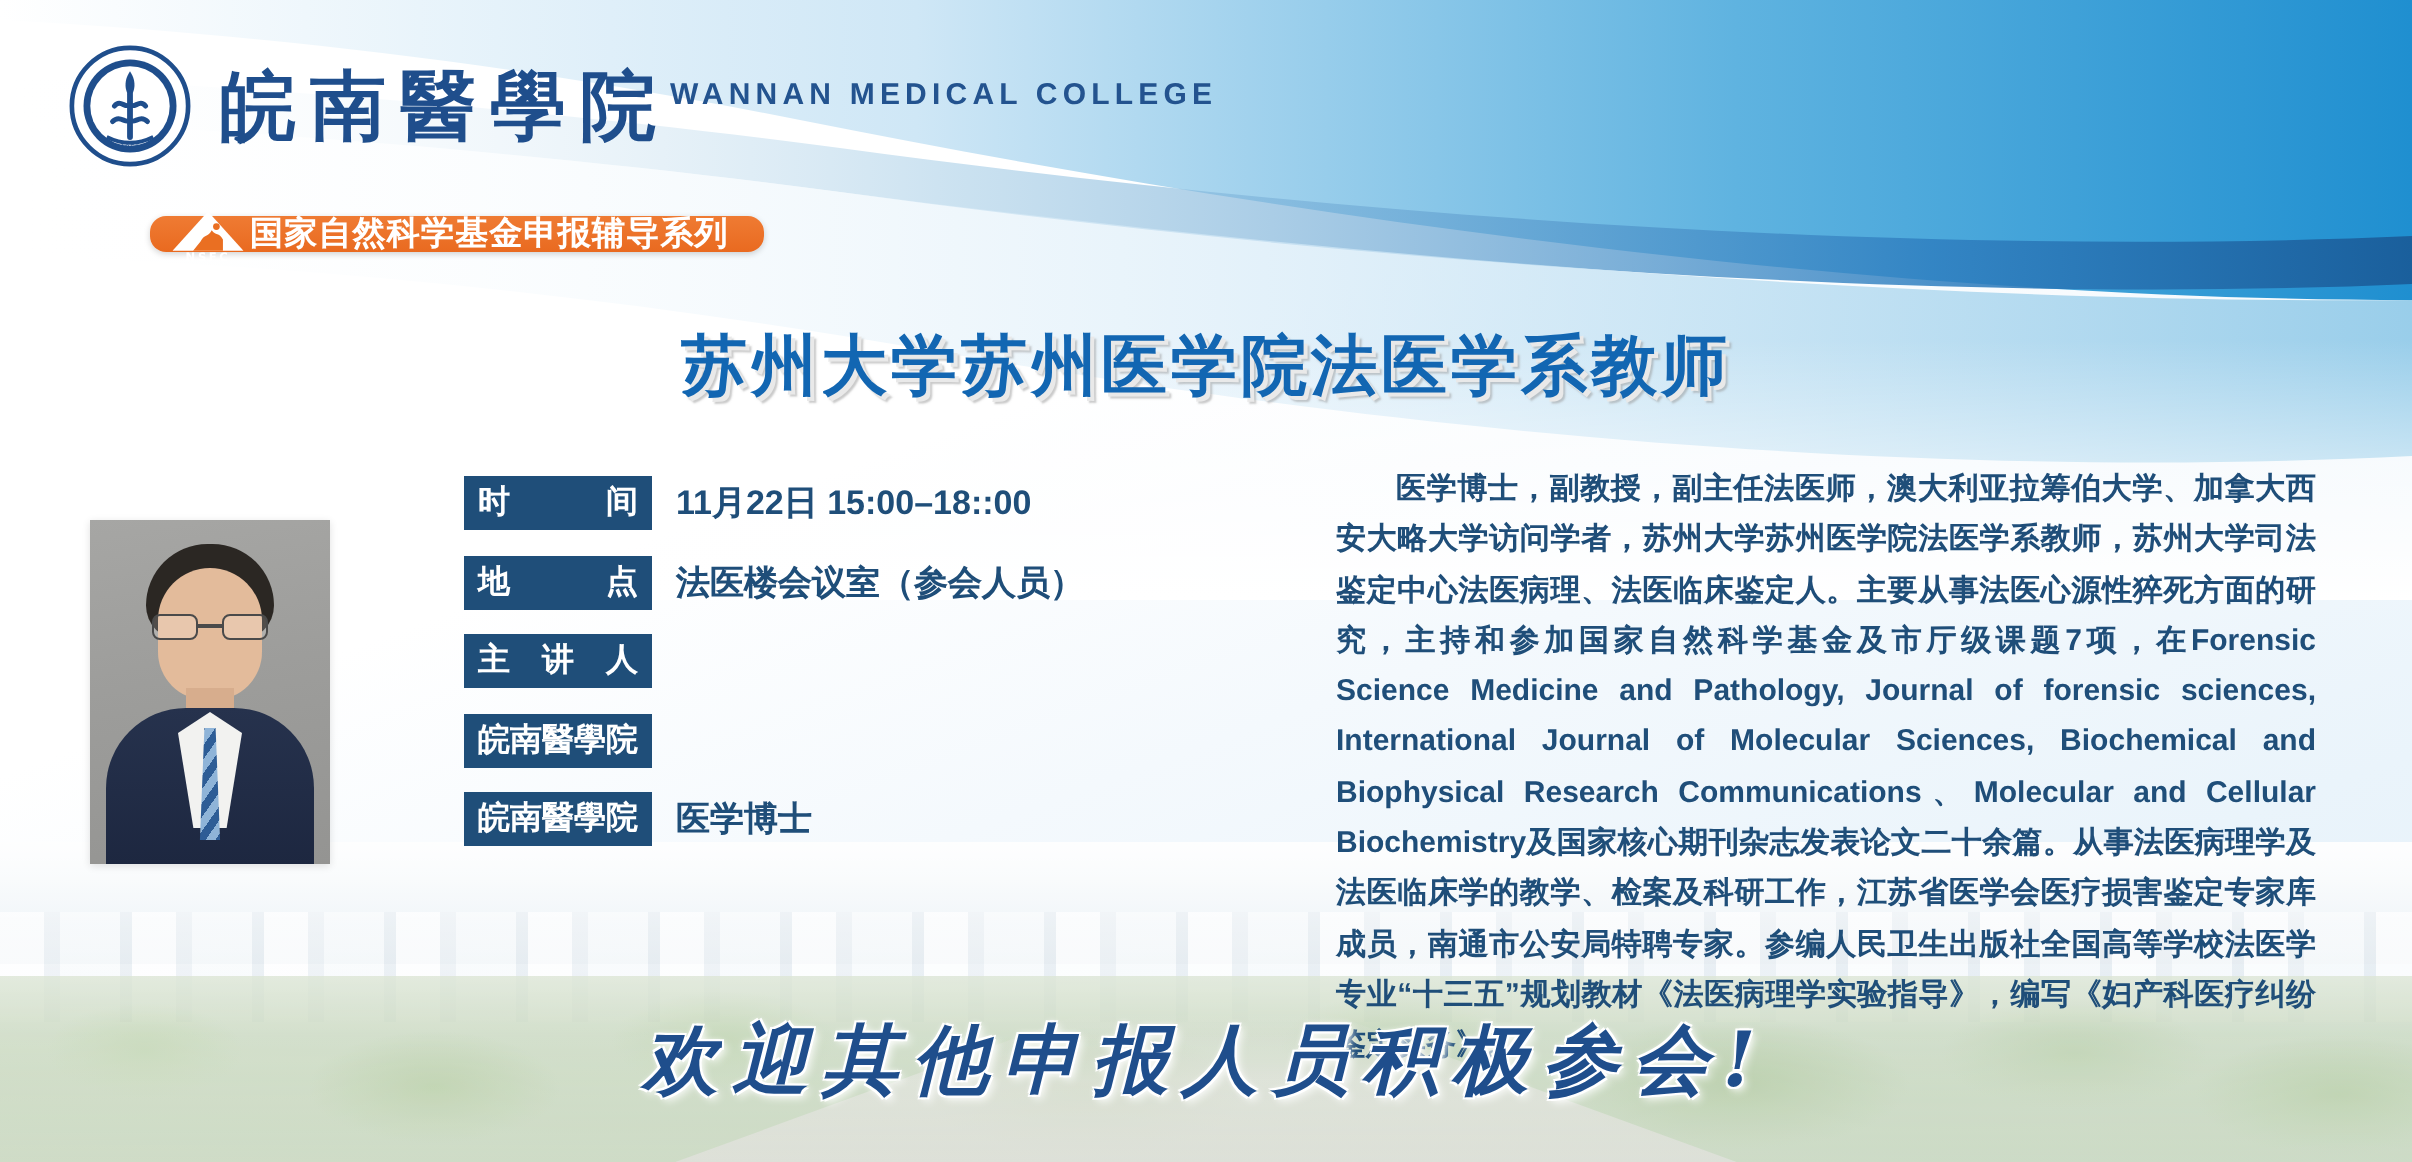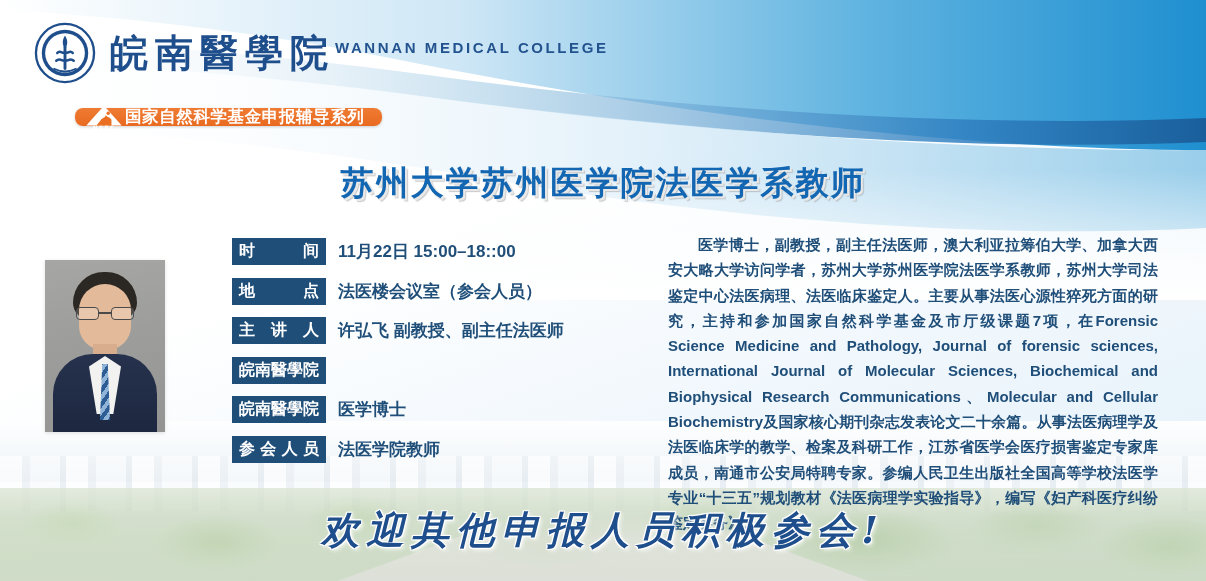--- a/index.html
+++ b/index.html
@@ -258,38 +258,31 @@
     <div class="info-row">
       <div class="info-label">
           <span>地点</span>
         </div>
       <div class="info-value">法医楼会议室（参会人员）</div>
     </div>
     <div class="info-row">
       <div class="info-label">
           <span>主讲人</span>
         </div>
-      <div class="info-value">许弘飞 副教授、副主任法医师</div>
     </div>
     <div class="info-row">
       <div class="info-label">
           <span>皖南醫學院</span>
         </div>
     </div>
     <div class="info-row">
       <div class="info-label">
           <span>皖南醫學院</span>
         </div>
       <div class="info-value">医学博士</div>
     </div>
-    <div class="info-row">
-      <div class="info-label">
-          <span>参会人员</span>
-        </div>
-      <div class="info-value">法医学院教师</div>
-    </div>
   </div>
 
   <div class="bio">医学博士，副教授，副主任法医师，澳大利亚拉筹伯大学、加拿大西安大略大学访问学者，苏州大学苏州医学院法医学系教师，苏州大学司法鉴定中心法医病理、法医临床鉴定人。主要从事法医心源性猝死方面的研究，主持和参加国家自然科学基金及市厅级课题7项，在Forensic Science Medicine and Pathology, Journal of forensic sciences, International Journal of Molecular Sciences, Biochemical and Biophysical Research Communications、Molecular and Cellular Biochemistry及国家核心期刊杂志发表论文二十余篇。从事法医病理学及法医临床学的教学、检案及科研工作，江苏省医学会医疗损害鉴定专家库成员，南通市公安局特聘专家。参编人民卫生出版社全国高等学校法医学专业“十三五”规划教材《法医病理学实验指导》，编写《妇产科医疗纠纷鉴定实务》。</div>
 
   <div class="welcome">欢迎其他申报人员积极参会!</div>
 
 </div>
 
 </body></html>

